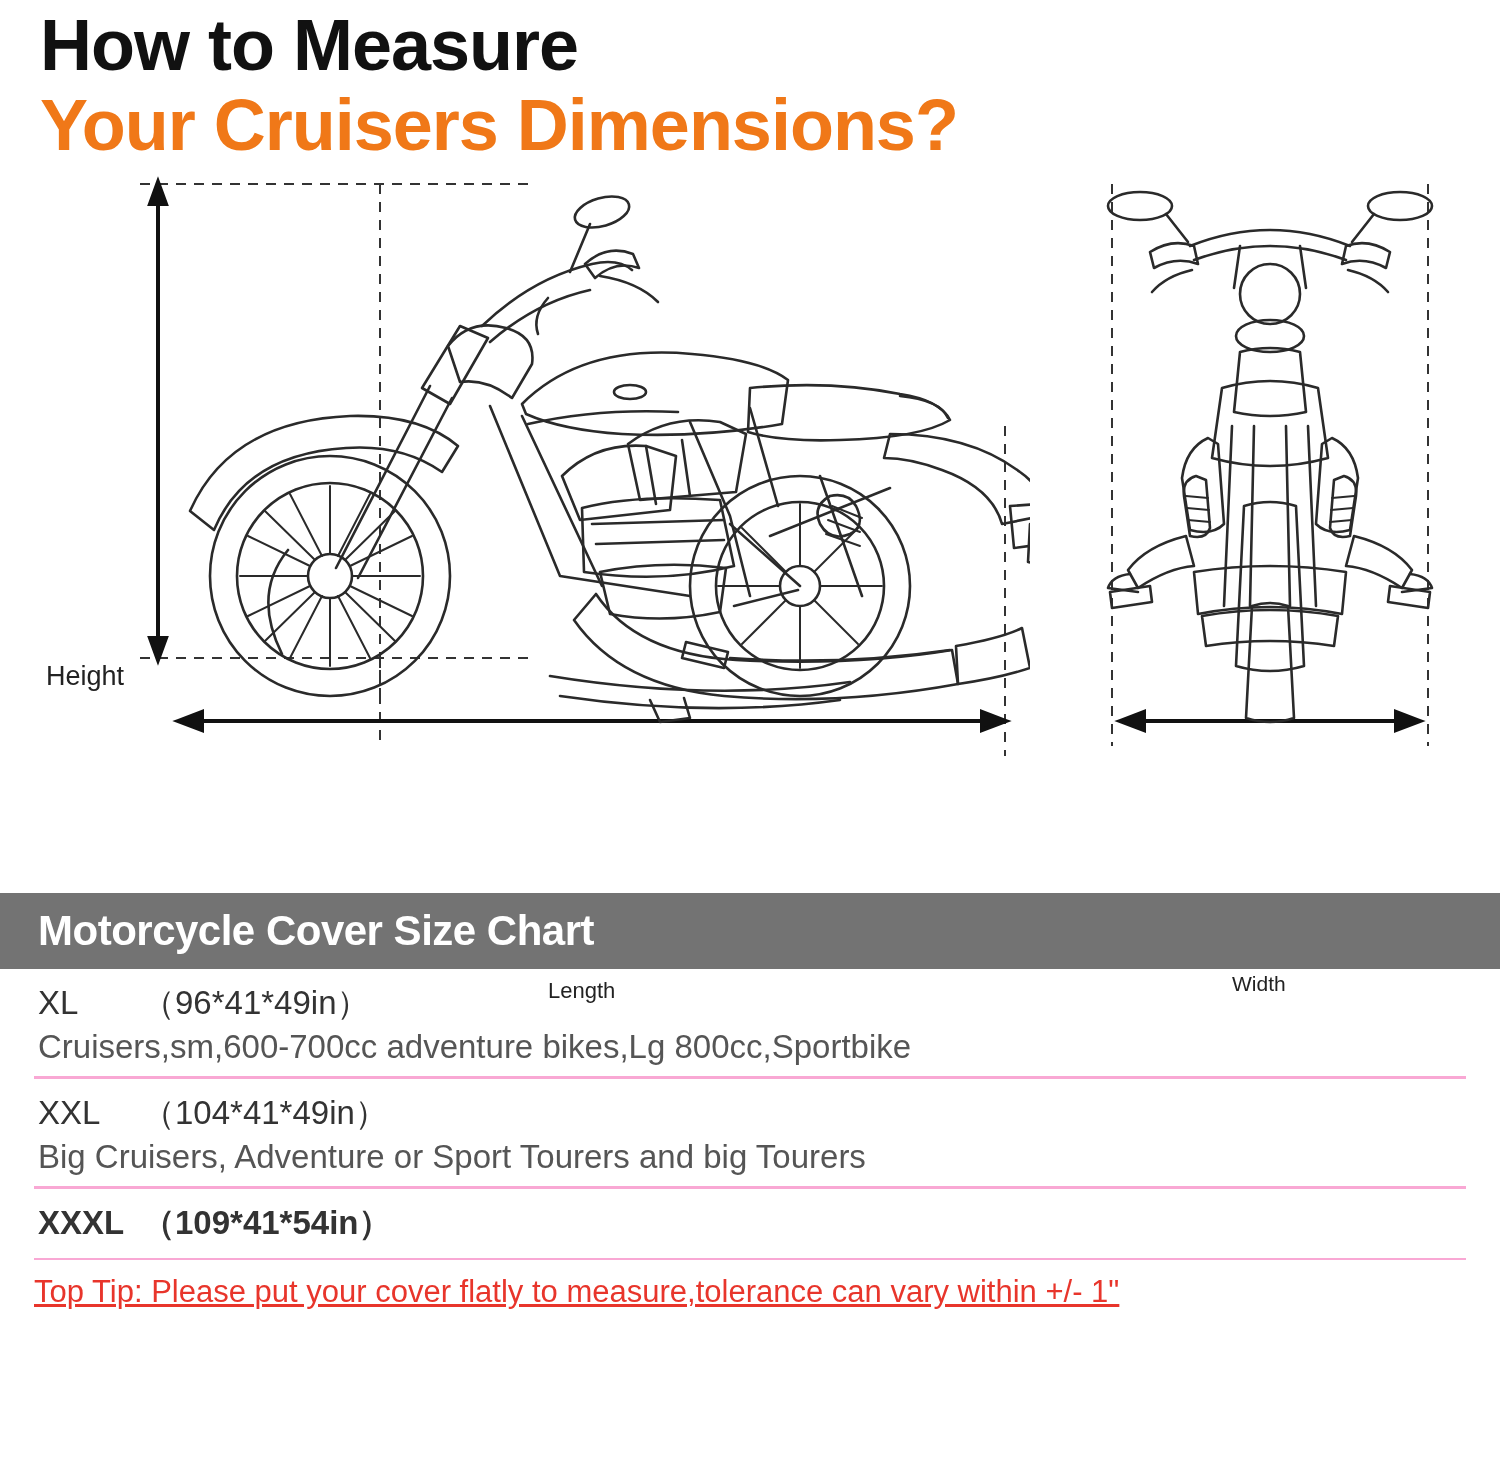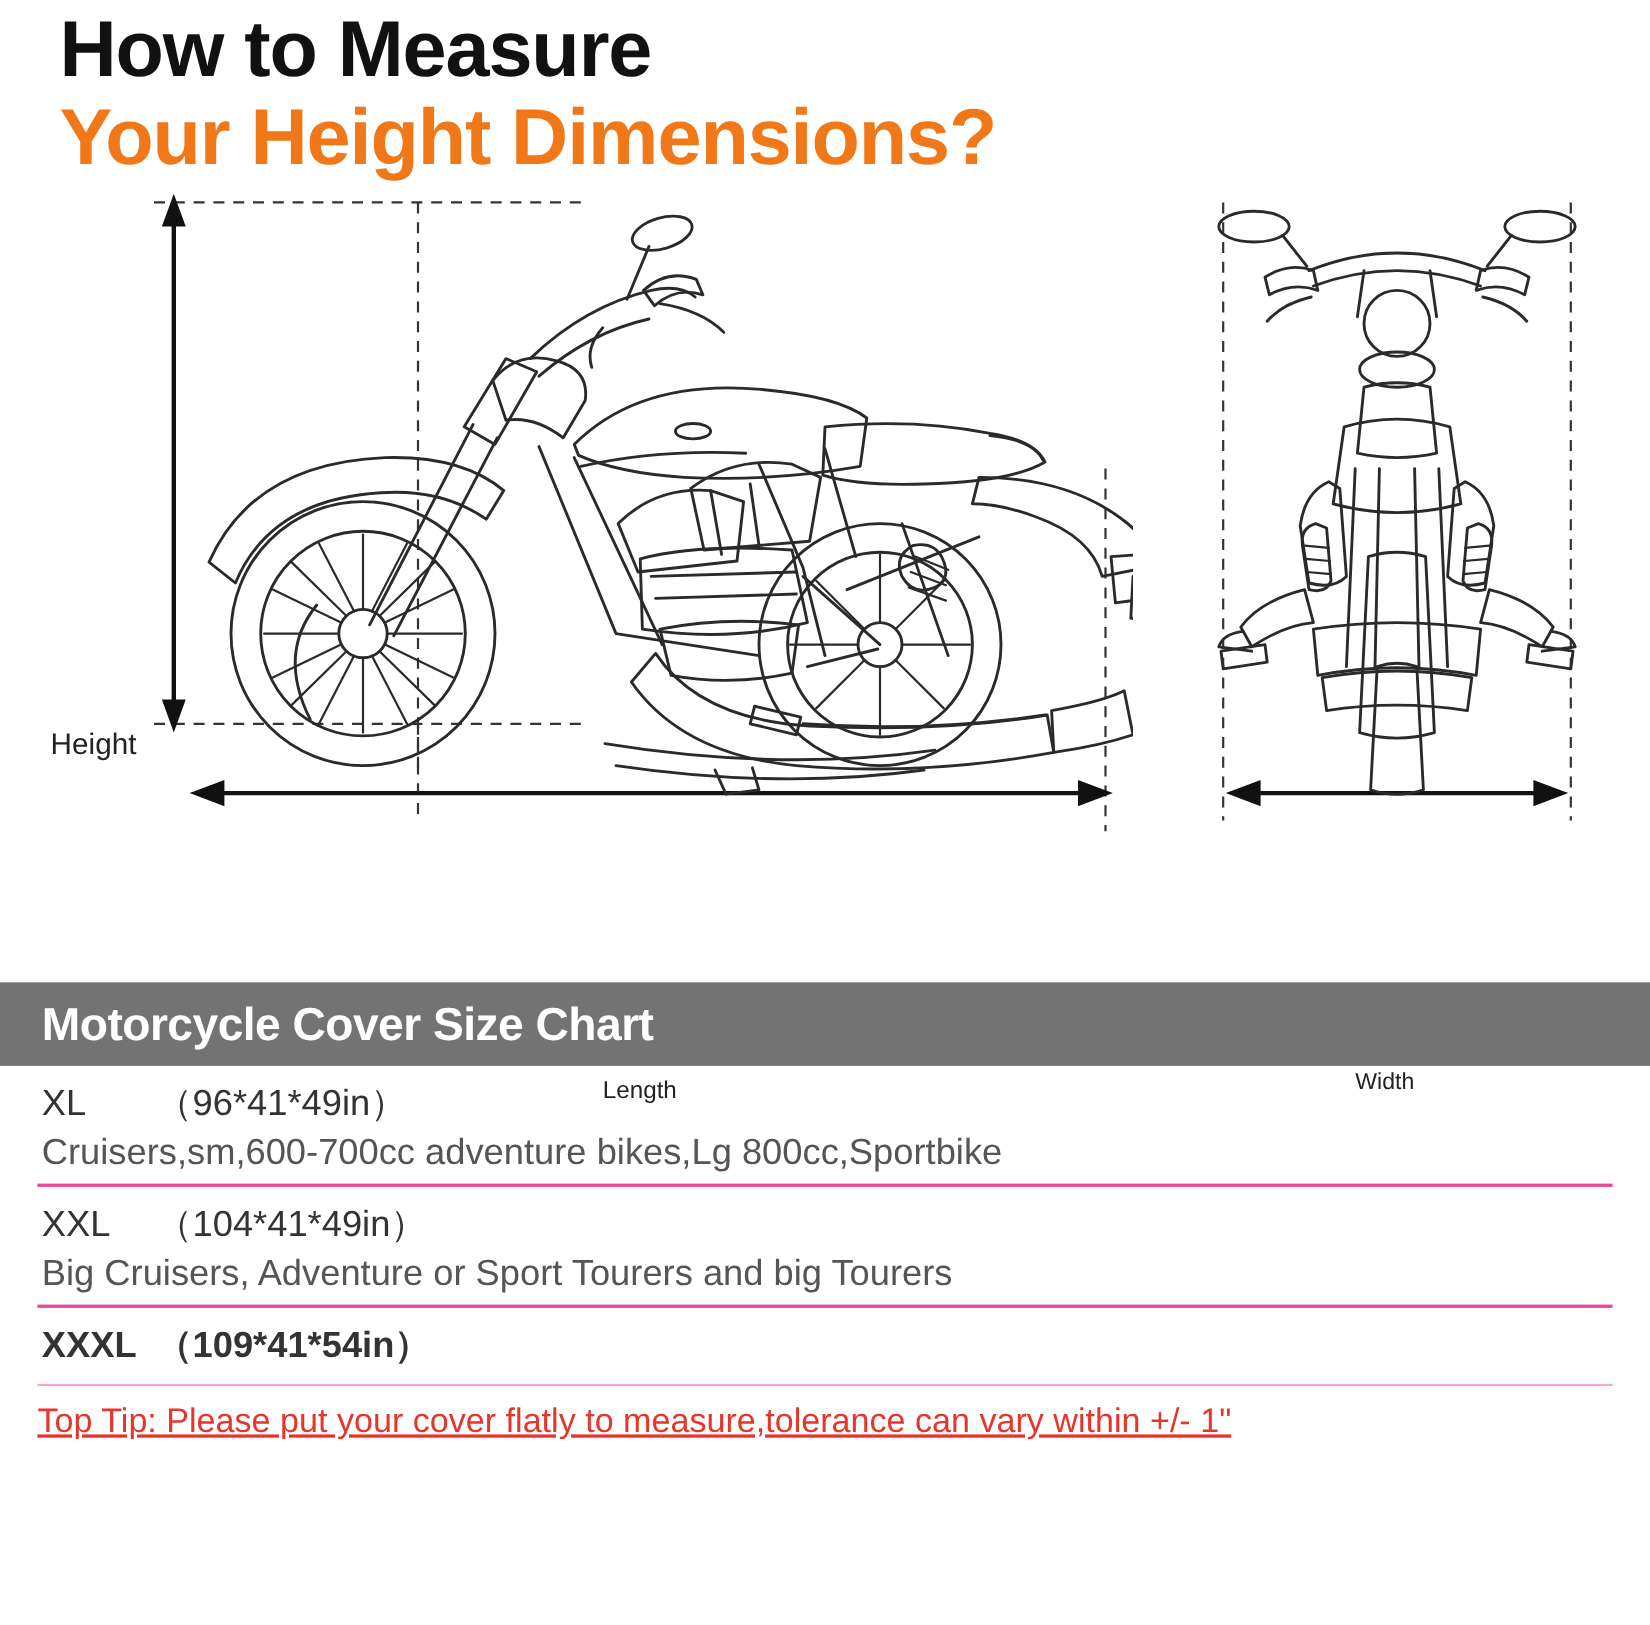--- a/index.html
+++ b/index.html
@@ -11,21 +11,21 @@
     width: 1500px;
     height: 1477px;
     font-family: "Liberation Sans", sans-serif;
     color: #222;
     overflow: hidden;
     position: relative;
   }
 
   
   .title-block {
-    padding: 8px 0 0 54px;
+    padding: 8px 0 0 40px;
   }
   .title-line1 {
     font-size: 72px;
     font-weight: bold;
     color: #111111;
     letter-spacing: -1px;
     line-height: 1.05;
   }
   .title-line2 {
     font-size: 72px;
@@ -89,21 +89,21 @@
     color: #ffffff;
     font-size: 42px;
     font-weight: bold;
     padding: 14px 0 14px 38px;
     letter-spacing: -0.5px;
   }
   .chart-rows {
     margin: 0 34px;
   }
   .chart-row {
-    border-bottom: 3px solid #ec4899;
+    border-bottom: 3px solid #f9a8d4;
     padding: 12px 0 10px 4px;
   }
   .chart-row:last-of-type {
     border-bottom: 2px solid #f9a8d4;
     font-weight: bold;
   }
   .row-size-line {
     font-size: 33px;
     color: #333;
     margin-bottom: 2px;
@@ -126,21 +126,21 @@
     text-decoration: underline;
   }
 
   svg { display: block; }
 </style>
 </head>
 <body>
 
 <div class="title-block">
   <div class="title-line1">How to Measure</div>
-  <div class="title-line2">Your Height Dimensions?</div>
+  <div class="title-line2">Your Cruisers Dimensions?</div>
 </div>
 
 <div class="diagram">
 
   <svg class="side-view" viewBox="0 0 900 580">
 
     <g stroke="#333" stroke-width="2" stroke-dasharray="10,8" fill="none">
       <line x1="10" y1="8" x2="400" y2="8"></line>
       <line x1="250" y1="8" x2="250" y2="530"></line>
       <line x1="10" y1="482" x2="400" y2="482"></line>

